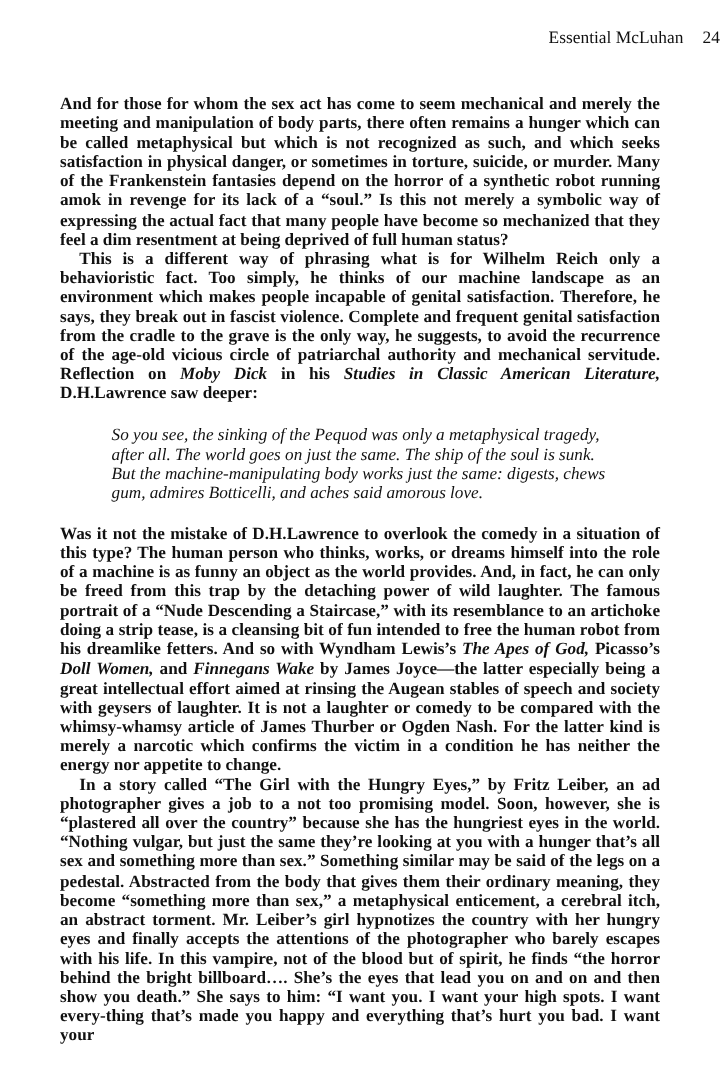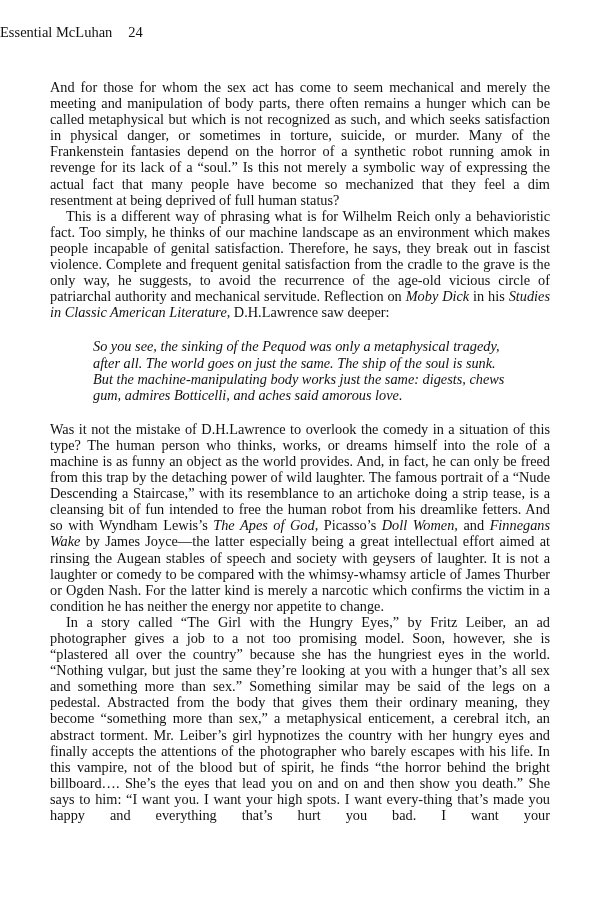--- a/index.html
+++ b/index.html
@@ -13,39 +13,40 @@
       position: relative;
       overflow: hidden;
       font-family: "Liberation Serif", "DejaVu Serif", serif;
       color: #111111;
     }
     .page-header {
       position: absolute;
       top: 23px;
       left: 0;
       width: 600px;
-      text-align: left;
+      text-align: right;
       font-size: 14.5px;
       line-height: 18px;
       white-space: pre;
     }
     .page-header .num {
       margin-left: 16px;
     }
     .body-text {
       position: absolute;
       top: 79px;
       left: 50px;
       width: 500px;
       font-size: 14.3px;
       line-height: 16.1px;
     }
     .para {
       margin: 0;
       text-align: justify;
+      font-weight: bold;
     }
     .para.indent {
       text-indent: 16px;
     }
     .last-left {
       text-align-last: left;
     }
     .quote {
       margin: 18px 0 18px 43px;
       width: 420px;

